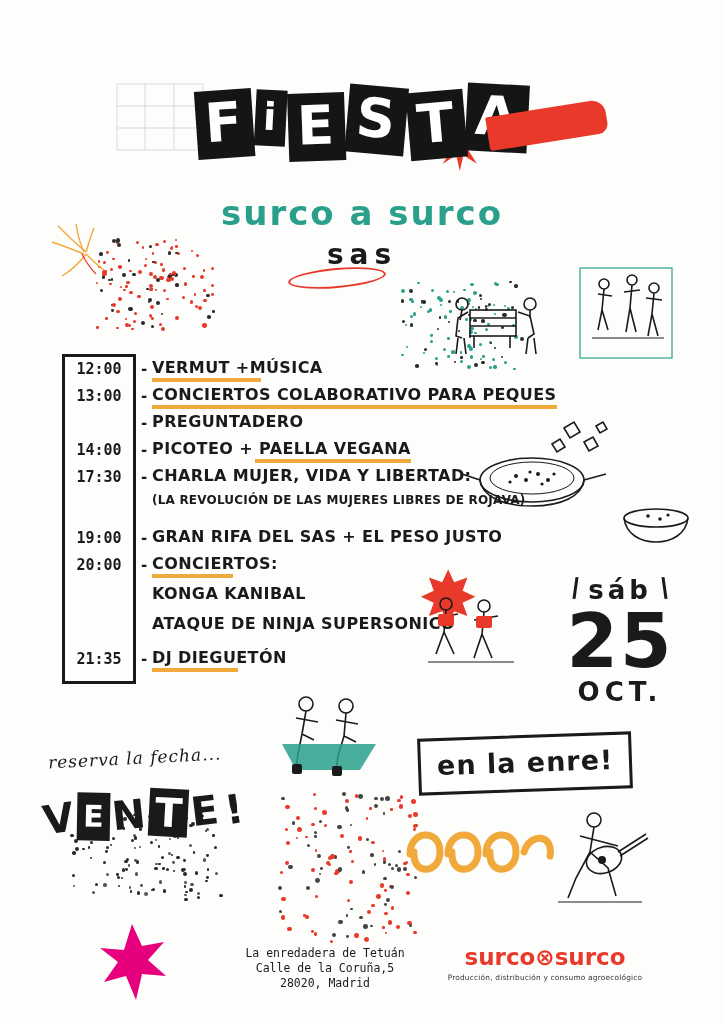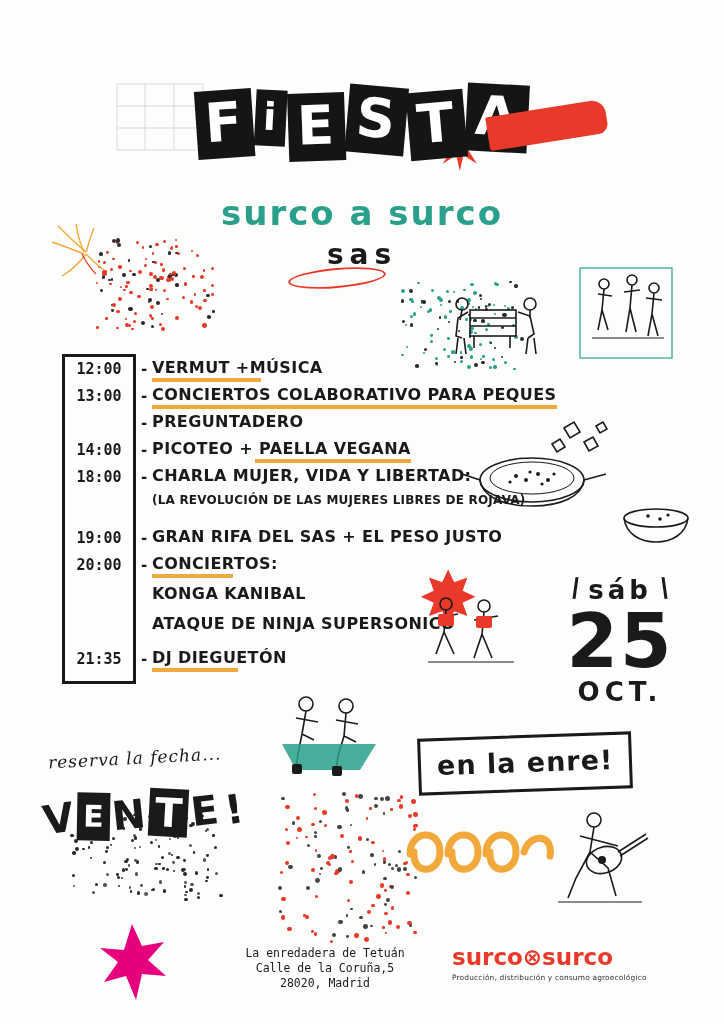--- a/index.html
+++ b/index.html
@@ -257,22 +257,23 @@
     left: 210px; top: 946px;
     width: 230px;
     text-align: center;
     font-family: "DejaVu Sans Mono", monospace;
     font-size: 11.5px;
     line-height: 15px;
     color: #1a1a1a;
   }
   .logo {
     position: absolute;
-    left: 452px; top: 944px;
+    left: 440px; top: 944px;
     width: 210px;
+    text-align: center;
   }
   .logo .lw {
     font-family: "DejaVu Sans", sans-serif;
     font-weight: bold;
     font-size: 23px;
     color: #e8392a;
     letter-spacing: 0px;
     white-space: nowrap;
   }
   .logo .ls {
@@ -909,21 +910,21 @@
       <div class="evt">PREGUNTADERO</div>
     </div>
 
     <div class="row">
       <div class="time">14:00</div>
       <div class="dash">-</div>
       <div class="evt hl-orange-part">PICOTEO + PAELLA VEGANA</div>
     </div>
 
     <div class="row">
-      <div class="time">18:00</div>
+      <div class="time">17:30</div>
       <div class="dash">-</div>
       <div class="evt">CHARLA MUJER, VIDA Y LIBERTAD:</div>
     </div>
 
     <div class="row">
       <div class="time"></div>
       <div class="dash"></div>
       <div class="evt sub">(LA REVOLUCIÓN DE LAS MUJERES LIBRES DE ROJAVA)</div>
     </div>
 

